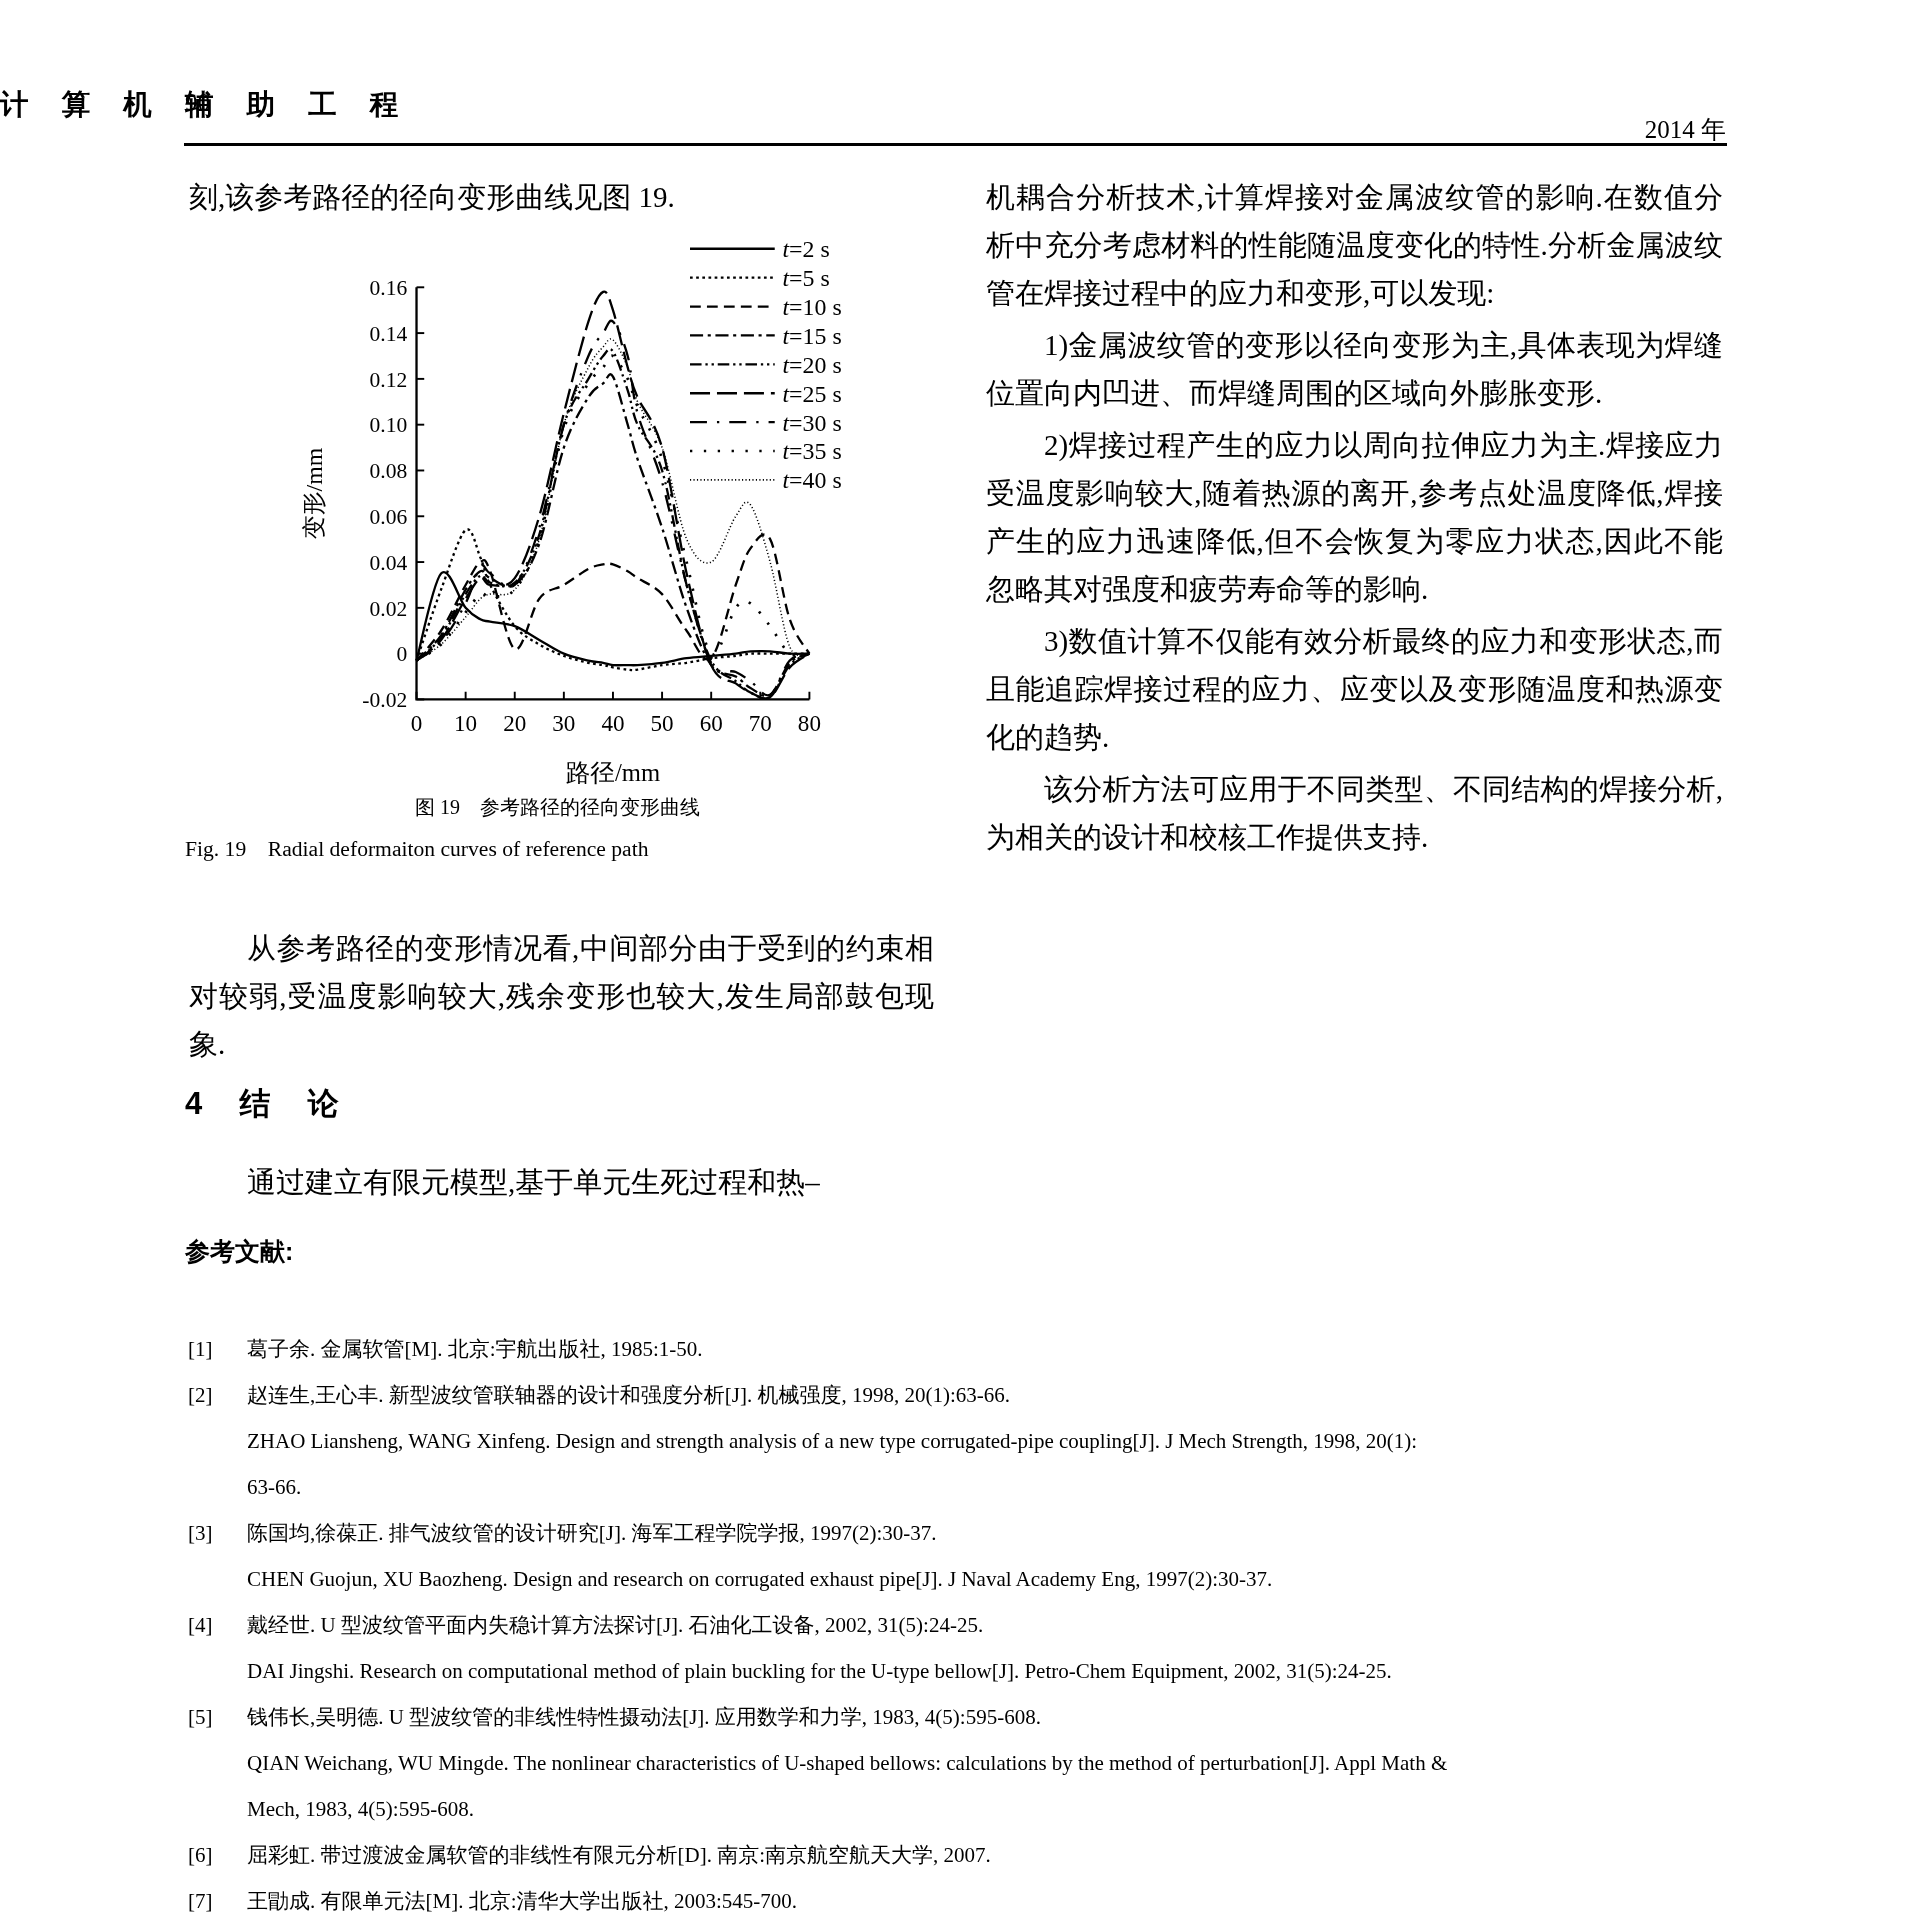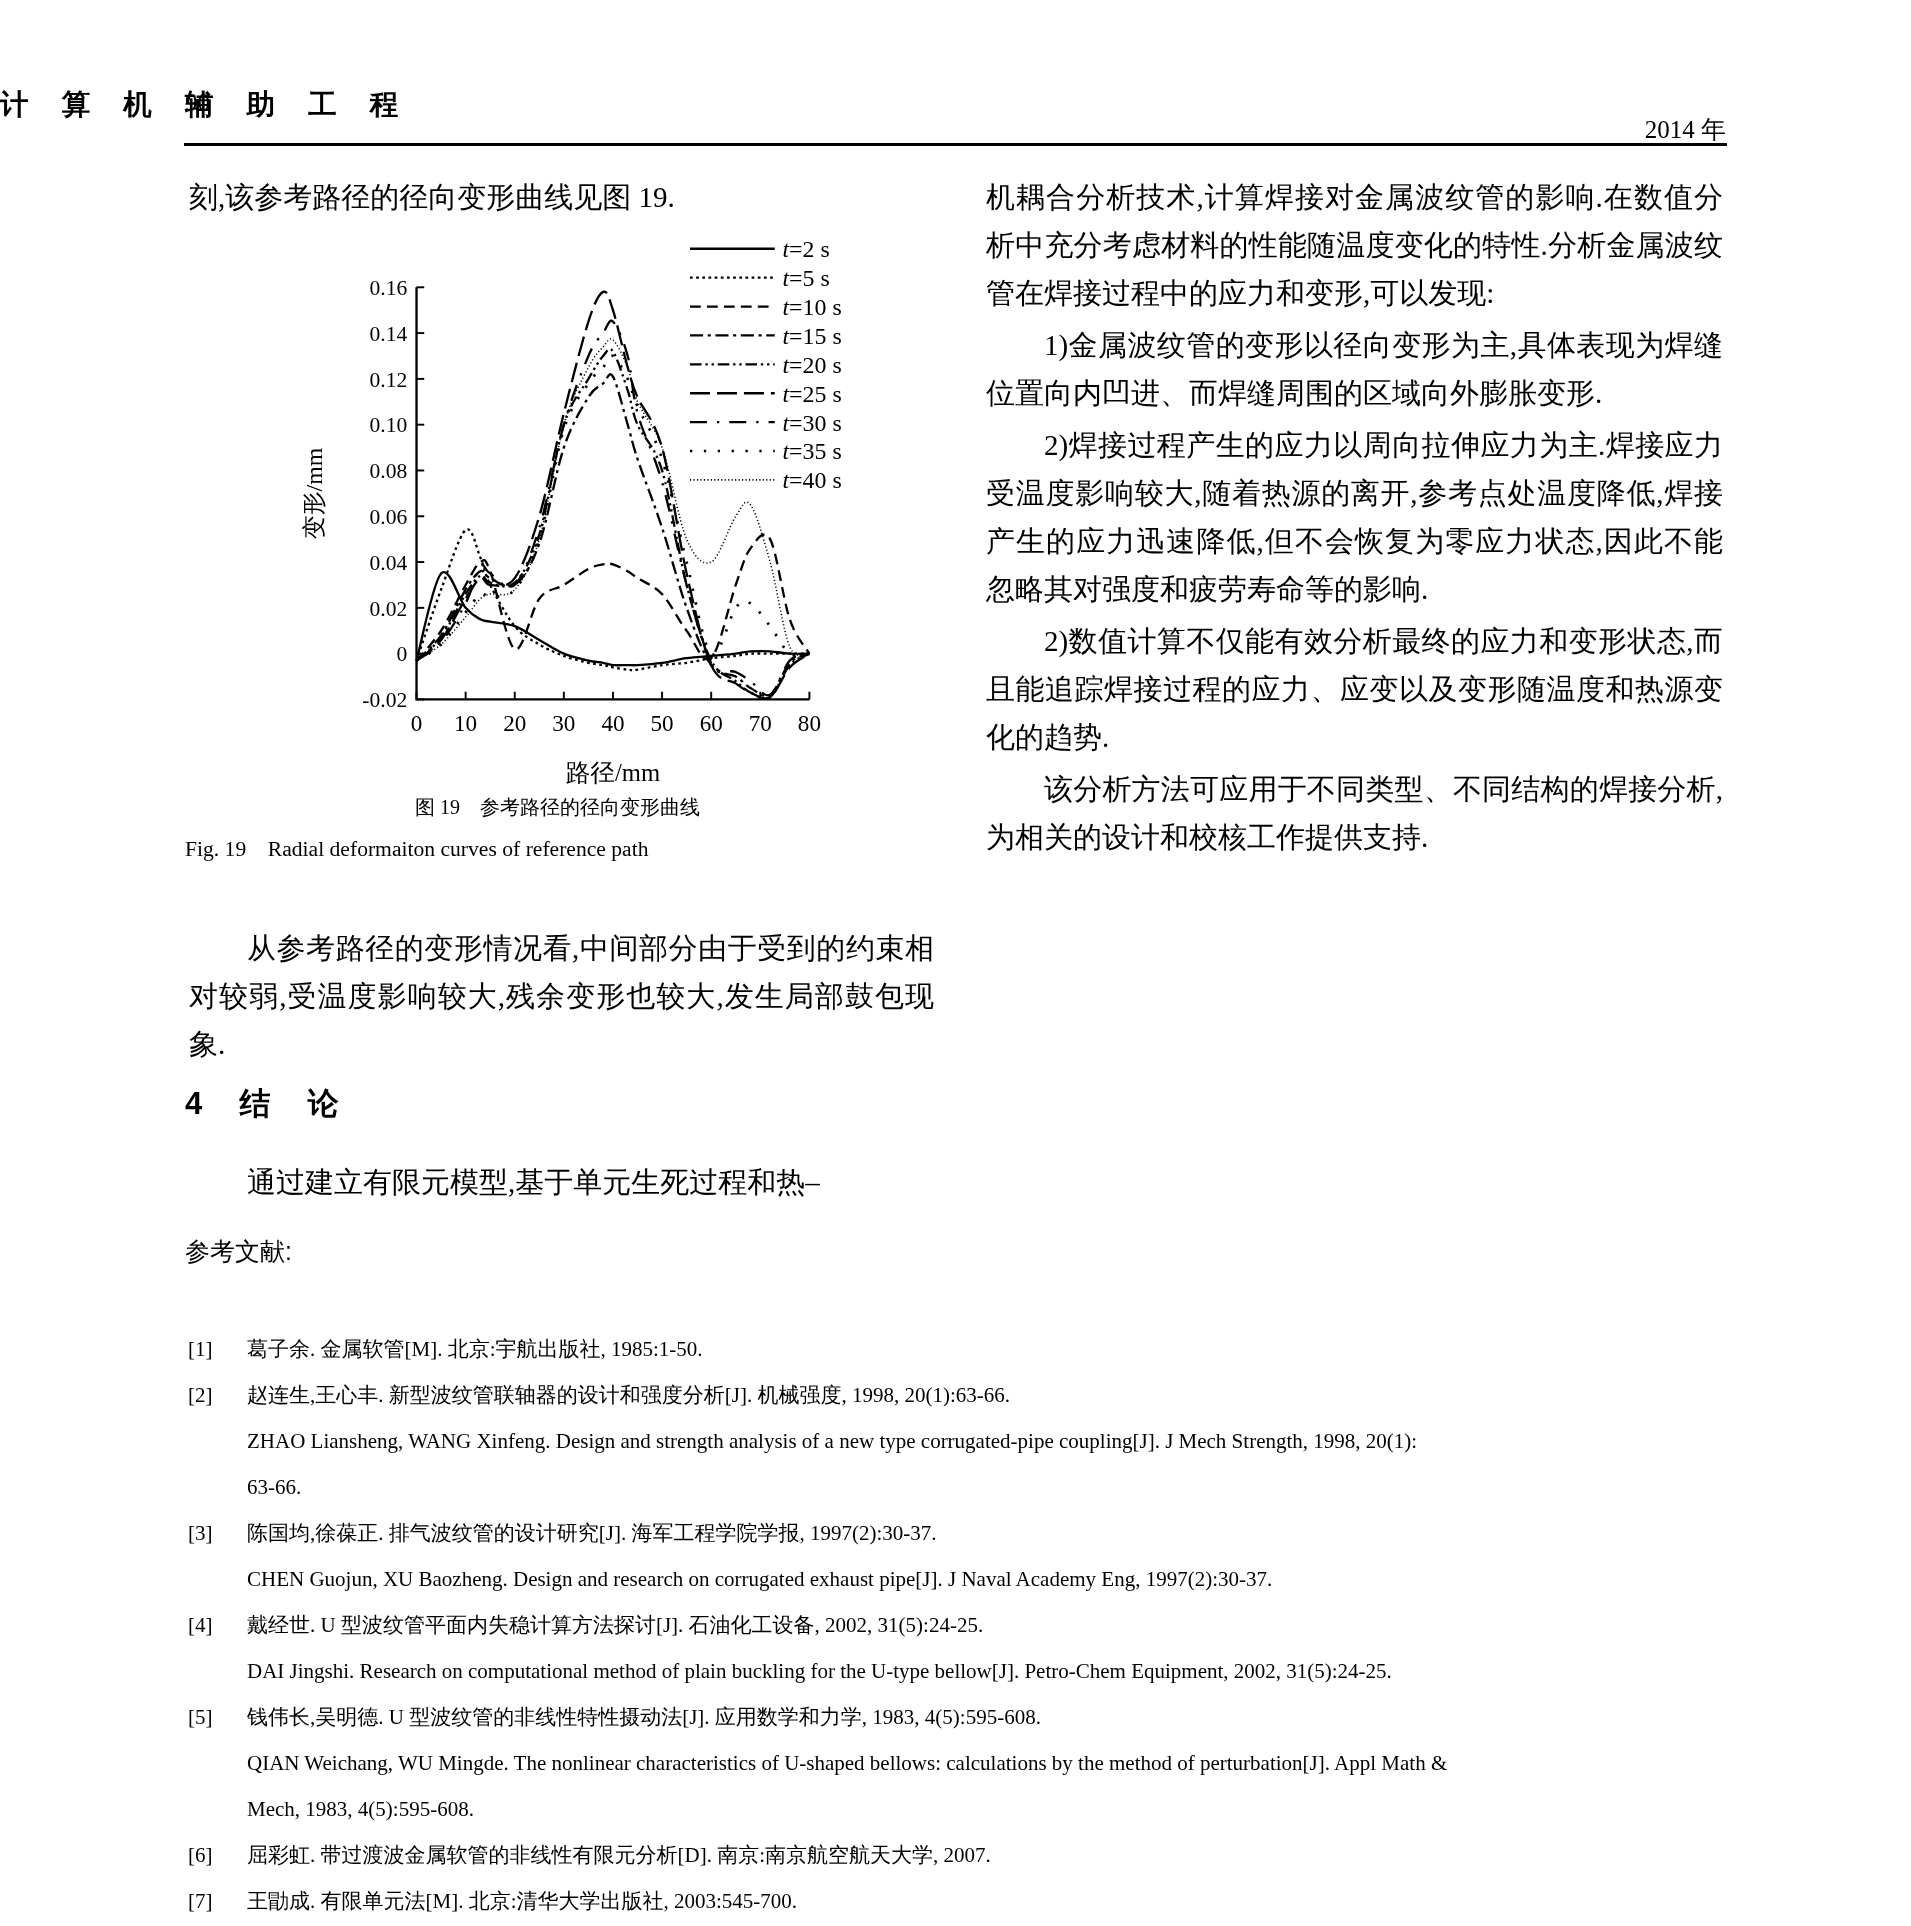--- a/index.html
+++ b/index.html
@@ -14,21 +14,21 @@
   .indent{text-indent:2em;}
   #left-intro{left:185px;top:169px;width:745px;}
   #right-col{left:982px;top:169px;width:745px;}
   .chart-wrap{left:274px;top:214px;width:624px;height:578px;}
   #cap-cn{left:185px;top:794px;width:745px;text-align:center;font-size:20px;font-weight:400;}
   #cap-en{left:185px;top:834px;width:745px;text-align:left;font-size:21.6px;}
   #left-obs{left:185px;top:920px;width:745px;}
   #sec-heading{left:185px;top:1083px;font-family:"Liberation Sans",sans-serif;font-weight:700;font-size:31px;letter-spacing:3.1px;}
   #left-concl{left:185px;top:1154px;width:745px;}
   #refs{left:185px;top:1235px;width:1542px;}
-  #refs-heading{font-family:"Liberation Sans",sans-serif;font-weight:400;font-size:25px;margin:0;}
+  #refs-heading{font-family:"Liberation Sans",sans-serif;font-weight:700;font-size:25px;margin:0;}
   .ref-list{margin-top:58px;font-size:21px;line-height:46px;}
   .ref-item{position:relative;padding-left:62px;}
   .ref-num{position:absolute;left:3.1px;top:0;}
   .ref-line{white-space:nowrap;}
   svg text{font-family:"Liberation Serif",serif;fill:#000;}
 </style>
 </head>
 <body>
 
 <div class="page">
@@ -119,21 +119,21 @@
   <p class="abs cjk-para indent" id="left-obs">从参考路径的变形情况看,中间部分由于受到的约束相对较弱,受温度影响较大,残余变形也较大,发生局部鼓包现象.</p>
 
   <div class="abs" id="sec-heading">4　结　论</div>
 
   <p class="abs cjk-para indent" id="left-concl">通过建立有限元模型,基于单元生死过程和热–</p>
 
   <div class="abs" id="right-col">
     <p class="cjk-para">机耦合分析技术,计算焊接对金属波纹管的影响.在数值分析中充分考虑材料的性能随温度变化的特性.分析金属波纹管在焊接过程中的应力和变形,可以发现:</p>
     <p class="cjk-para indent">1)金属波纹管的变形以径向变形为主,具体表现为焊缝位置向内凹进、而焊缝周围的区域向外膨胀变形.</p>
     <p class="cjk-para indent">2)焊接过程产生的应力以周向拉伸应力为主.焊接应力受温度影响较大,随着热源的离开,参考点处温度降低,焊接产生的应力迅速降低,但不会恢复为零应力状态,因此不能忽略其对强度和疲劳寿命等的影响.</p>
-    <p class="cjk-para indent">2)数值计算不仅能有效分析最终的应力和变形状态,而且能追踪焊接过程的应力、应变以及变形随温度和热源变化的趋势.</p>
+    <p class="cjk-para indent">3)数值计算不仅能有效分析最终的应力和变形状态,而且能追踪焊接过程的应力、应变以及变形随温度和热源变化的趋势.</p>
     <p class="cjk-para indent">该分析方法可应用于不同类型、不同结构的焊接分析,为相关的设计和校核工作提供支持.</p>
   </div>
 
   <div class="abs" id="refs">
     <p id="refs-heading">参考文献:</p>
     <div class="ref-list">
 
       <div class="ref-item">
         <span class="ref-num">[1]</span>
         <div class="ref-line">葛子余. 金属软管[M]. 北京:宇航出版社, 1985:1-50.</div>

